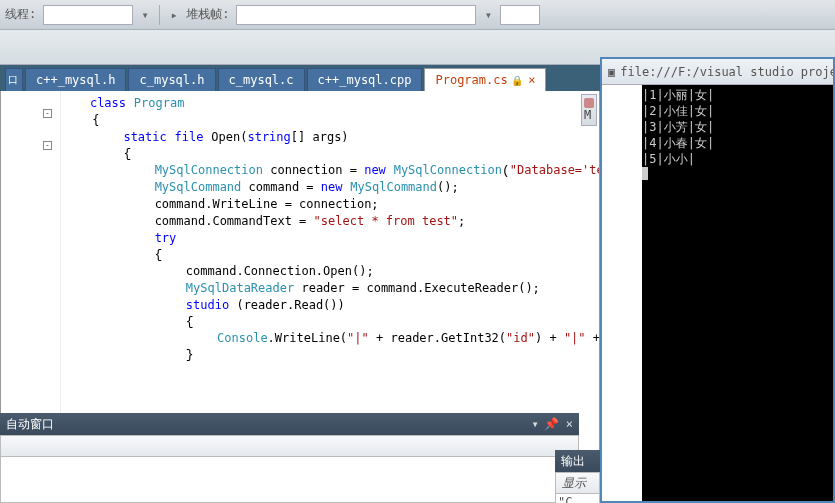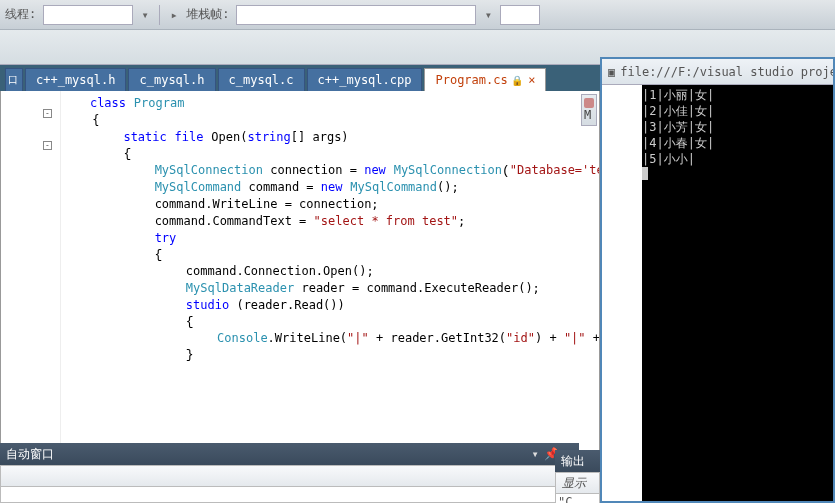--- a/index.html
+++ b/index.html
@@ -26,21 +26,21 @@
 .outline.o2 { top: 50px; }
 .code { flex: 1; padding: 4px 0; white-space: pre; font-family: Consolas, "Courier New", monospace; font-size: 13px; line-height: 16px; overflow: hidden; }
 .kw { color: #0000ff; }
 .type { color: #2b91af; }
 .str { color: #a31515; }
 .statusbar { display: flex; align-items: center; height: 22px; background: linear-gradient(#f8f9fa, #e2e7ec); border: 1px solid #aab; padding: 0 6px; gap: 6px; }
 .zoom-combo { background: #fff; border: 1px solid #aab; padding: 1px 20px 1px 5px; font-size: 11px; position: relative; }
 .zoom-combo::after { content: "▾"; position: absolute; right: 4px; top: 2px; font-size: 9px; color: #555; }
 .scrollbar-h { flex: 1; height: 16px; background: #eceff3; border: 1px solid #ccd; position: relative; }
 .thumb-h { position: absolute; left: 0; top: 0; bottom: 0; width: 40%; background: #cfd6dd; border: 1px solid #b0b8c0; }
-.bottom-pane { position: absolute; left: 0; right: 256px; bottom: 0; height: 60px; display: flex; flex-direction: column; }
+.bottom-pane { position: absolute; left: 0; right: 256px; bottom: 0; height: 90px; display: flex; flex-direction: column; }
 .pane-header { background: linear-gradient(#4a5b6e, #3a4a5c); color: #fff; height: 22px; display: flex; align-items: center; padding: 0 6px; justify-content: space-between; }
 .pane-icons { display: flex; gap: 6px; color: #ddd; font-size: 10px; }
 .grid-head { background: linear-gradient(#f8f9fb, #e5e9ed); height: 22px; display: flex; border: 1px solid #bbb; }
 .grid-col { border-right: 1px solid #ccc; padding: 13px 6px; color: #555; margin-top: 48px; }
 .grid-col.c1 { width: 280px; }
 .grid-col.c2 { width: 150px; }
 .grid-body { flex: 1; background: #fff; border: 1px solid #bbb; border-top: none; }
 .console { position: absolute; right: 0; top: 57px; width: 235px; bottom: 0; background: #fff; border: 2px solid #5087b8; z-index: 5; display: flex; flex-direction: column; }
 .console-title { background: linear-gradient(#eef2f6, #dde4ea); height: 26px; display: flex; align-items: center; padding: 0 6px; gap: 5px; color: #555; border-bottom: 1px solid #aab; white-space: nowrap; overflow: hidden; }
 .console-body { flex: 1; background: #000; color: #ccc; font-family: "NSimSun", Consolas, monospace; font-size: 12px; line-height: 16px; padding: 2px 0; white-space: pre; margin-left: 40px; }

